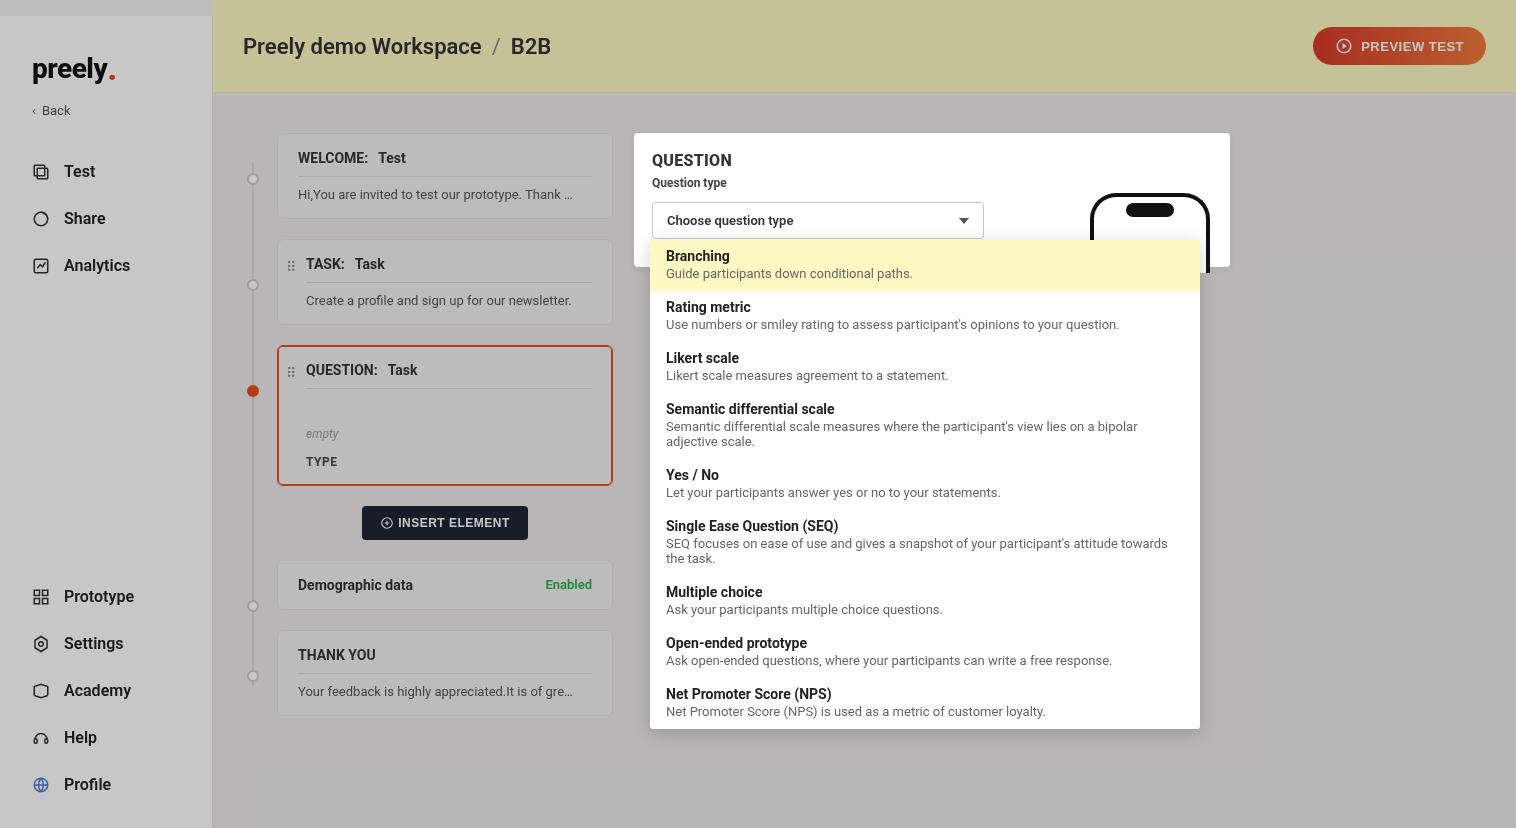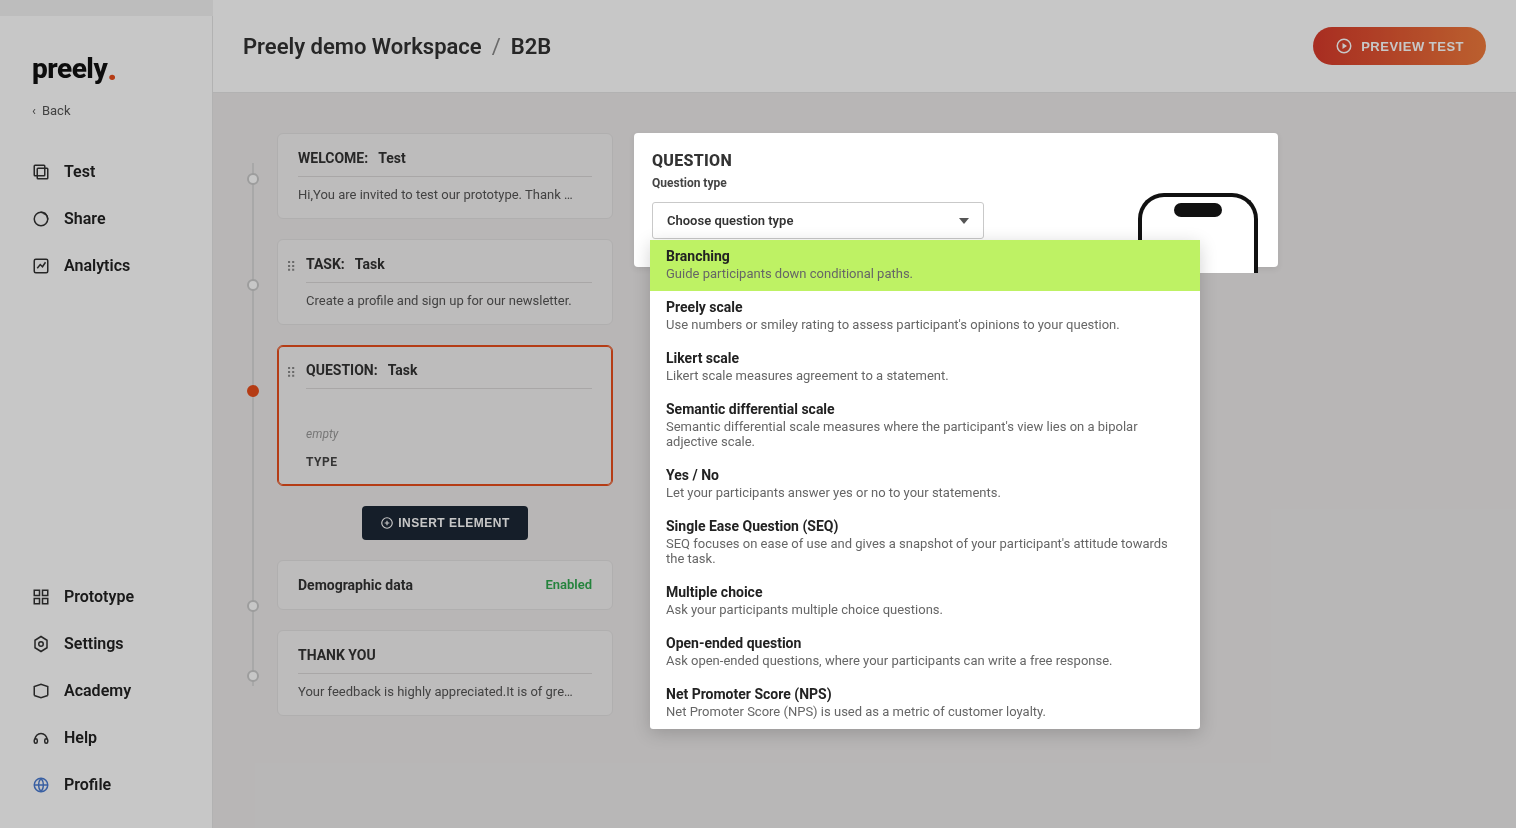--- a/index.html
+++ b/index.html
@@ -20,21 +20,21 @@
   .nav-item {
     display: flex; align-items: center; gap: 14px;
     padding: 14px 32px; font-size: 16px; font-weight: 600; color: #222; cursor: pointer;
   }
   .nav-item svg { width: 18px; height: 18px; flex: 0 0 18px; stroke: #333; fill: none; stroke-width: 2;}
   .sidebar-spacer { flex: 1; }
 
   
   .main { position: absolute; left: 213px; right: 0; top: 0; bottom: 0; background: #eceaea; }
   .header {
-    height: 93px; background: #ffffff; border-bottom: 1px solid #e5e5e5;
+    height: 93px; background: #fef9c3; border-bottom: 1px solid #e5e5e5;
     display: flex; align-items: center; padding: 0 30px;
   }
   .breadcrumb { font-size: 22px; font-weight: 600; color: #333; display: flex; gap: 10px; }
   .breadcrumb .sep { color: #888; font-weight: 400; }
   .header-spacer { flex: 1; }
   .preview-btn {
     background: linear-gradient(90deg, #d83a2b, #f07b3c);
     color: #fff; font-size: 13px; font-weight: 700; letter-spacing: 0.5px;
     border: none; border-radius: 999px; padding: 10px 22px;
     display: flex; align-items: center; gap: 8px; cursor: pointer;
@@ -69,21 +69,21 @@
   .insert-row { display: flex; justify-content: center; margin: 8px 0 20px 34px; }
   .insert-btn {
     background: #1b2735; color: #fff; border: none; border-radius: 4px;
     padding: 10px 18px; font-size: 12px; font-weight: 700; letter-spacing: 0.5px;
     display: flex; align-items: center; gap: 4px; cursor: pointer;
   }
   .insert-btn svg { width: 14px; height: 14px; stroke: #fff; stroke-width: 2; fill: none; }
 
   
   .panel {
-    position: absolute; left: 634px; top: 133px; width: 644px;
+    position: absolute; left: 634px; top: 133px; width: 596px;
     background: #fff; border-radius: 4px; box-shadow: 0 2px 6px rgba(0,0,0,0.08);
     padding: 18px 18px 28px 18px;
   }
   .panel-title { font-size: 16px; font-weight: 800; letter-spacing: 0.3px; color: #333; padding-bottom: 6px;}
   .panel-sub { font-size: 12px; font-weight: 700; color: #444; padding-bottom: 12px;}
   .select-box {
     width: 332px; border: 1px solid #c9c9c9; border-radius: 3px;
     display: flex; align-items: center; justify-content: space-between;
     padding: 10px 14px; font-size: 13px; font-weight: 600; color: #333; cursor: pointer;
     background: #fff;
@@ -100,21 +100,21 @@
     width: 48px; height: 14px; background: #111; border-radius: 999px;
   }
 
   
   .dropdown {
     position: absolute; left: 650px; top: 240px; width: 550px;
     background: #fff; border-radius: 3px; box-shadow: 0 4px 18px rgba(0,0,0,0.18);
     z-index: 30;
   }
   .dd-item { padding: 8px 16px 10px 16px; cursor: pointer; }
-  .dd-item.active { background: #bef264; }
+  .dd-item.active { background: #fef9c3; }
   .dd-title { font-size: 14px; font-weight: 700; color: #222; }
   .dd-desc { font-size: 13px; color: #666; margin-top: 2px; }
 
   
   .overlay {
     position: absolute; inset: 0; background: rgba(0,0,0,0.22);
     z-index: 20; pointer-events: none;
   }
   .panel, .dropdown { z-index: 25; }
 </style>
@@ -305,21 +305,21 @@
     <div class="phone-notch"></div>
   </div>
 </div>
 
 <div class="dropdown" id="dropdown">
     <div class="dd-item active">
       <div class="dd-title">Branching</div>
       <div class="dd-desc">Guide participants down conditional paths.</div>
     </div>
     <div class="dd-item">
-      <div class="dd-title">Preely scale</div>
+      <div class="dd-title">Rating metric</div>
       <div class="dd-desc">Use numbers or smiley rating to assess participant's opinions to your question.</div>
     </div>
     <div class="dd-item">
       <div class="dd-title">Likert scale</div>
       <div class="dd-desc">Likert scale measures agreement to a statement.</div>
     </div>
     <div class="dd-item">
       <div class="dd-title">Semantic differential scale</div>
       <div class="dd-desc">Semantic differential scale measures where the participant's view lies on a bipolar adjective scale.</div>
     </div>
@@ -329,20 +329,20 @@
     </div>
     <div class="dd-item">
       <div class="dd-title">Single Ease Question (SEQ)</div>
       <div class="dd-desc">SEQ focuses on ease of use and gives a snapshot of your participant's attitude towards the task.</div>
     </div>
     <div class="dd-item">
       <div class="dd-title">Multiple choice</div>
       <div class="dd-desc">Ask your participants multiple choice questions.</div>
     </div>
     <div class="dd-item">
-      <div class="dd-title">Open-ended question</div>
+      <div class="dd-title">Open-ended prototype</div>
       <div class="dd-desc">Ask open-ended questions, where your participants can write a free response.</div>
     </div>
     <div class="dd-item">
       <div class="dd-title">Net Promoter Score (NPS)</div>
       <div class="dd-desc">Net Promoter Score (NPS) is used as a metric of customer loyalty.</div>
     </div>
   </div>
 
 </body></html>

